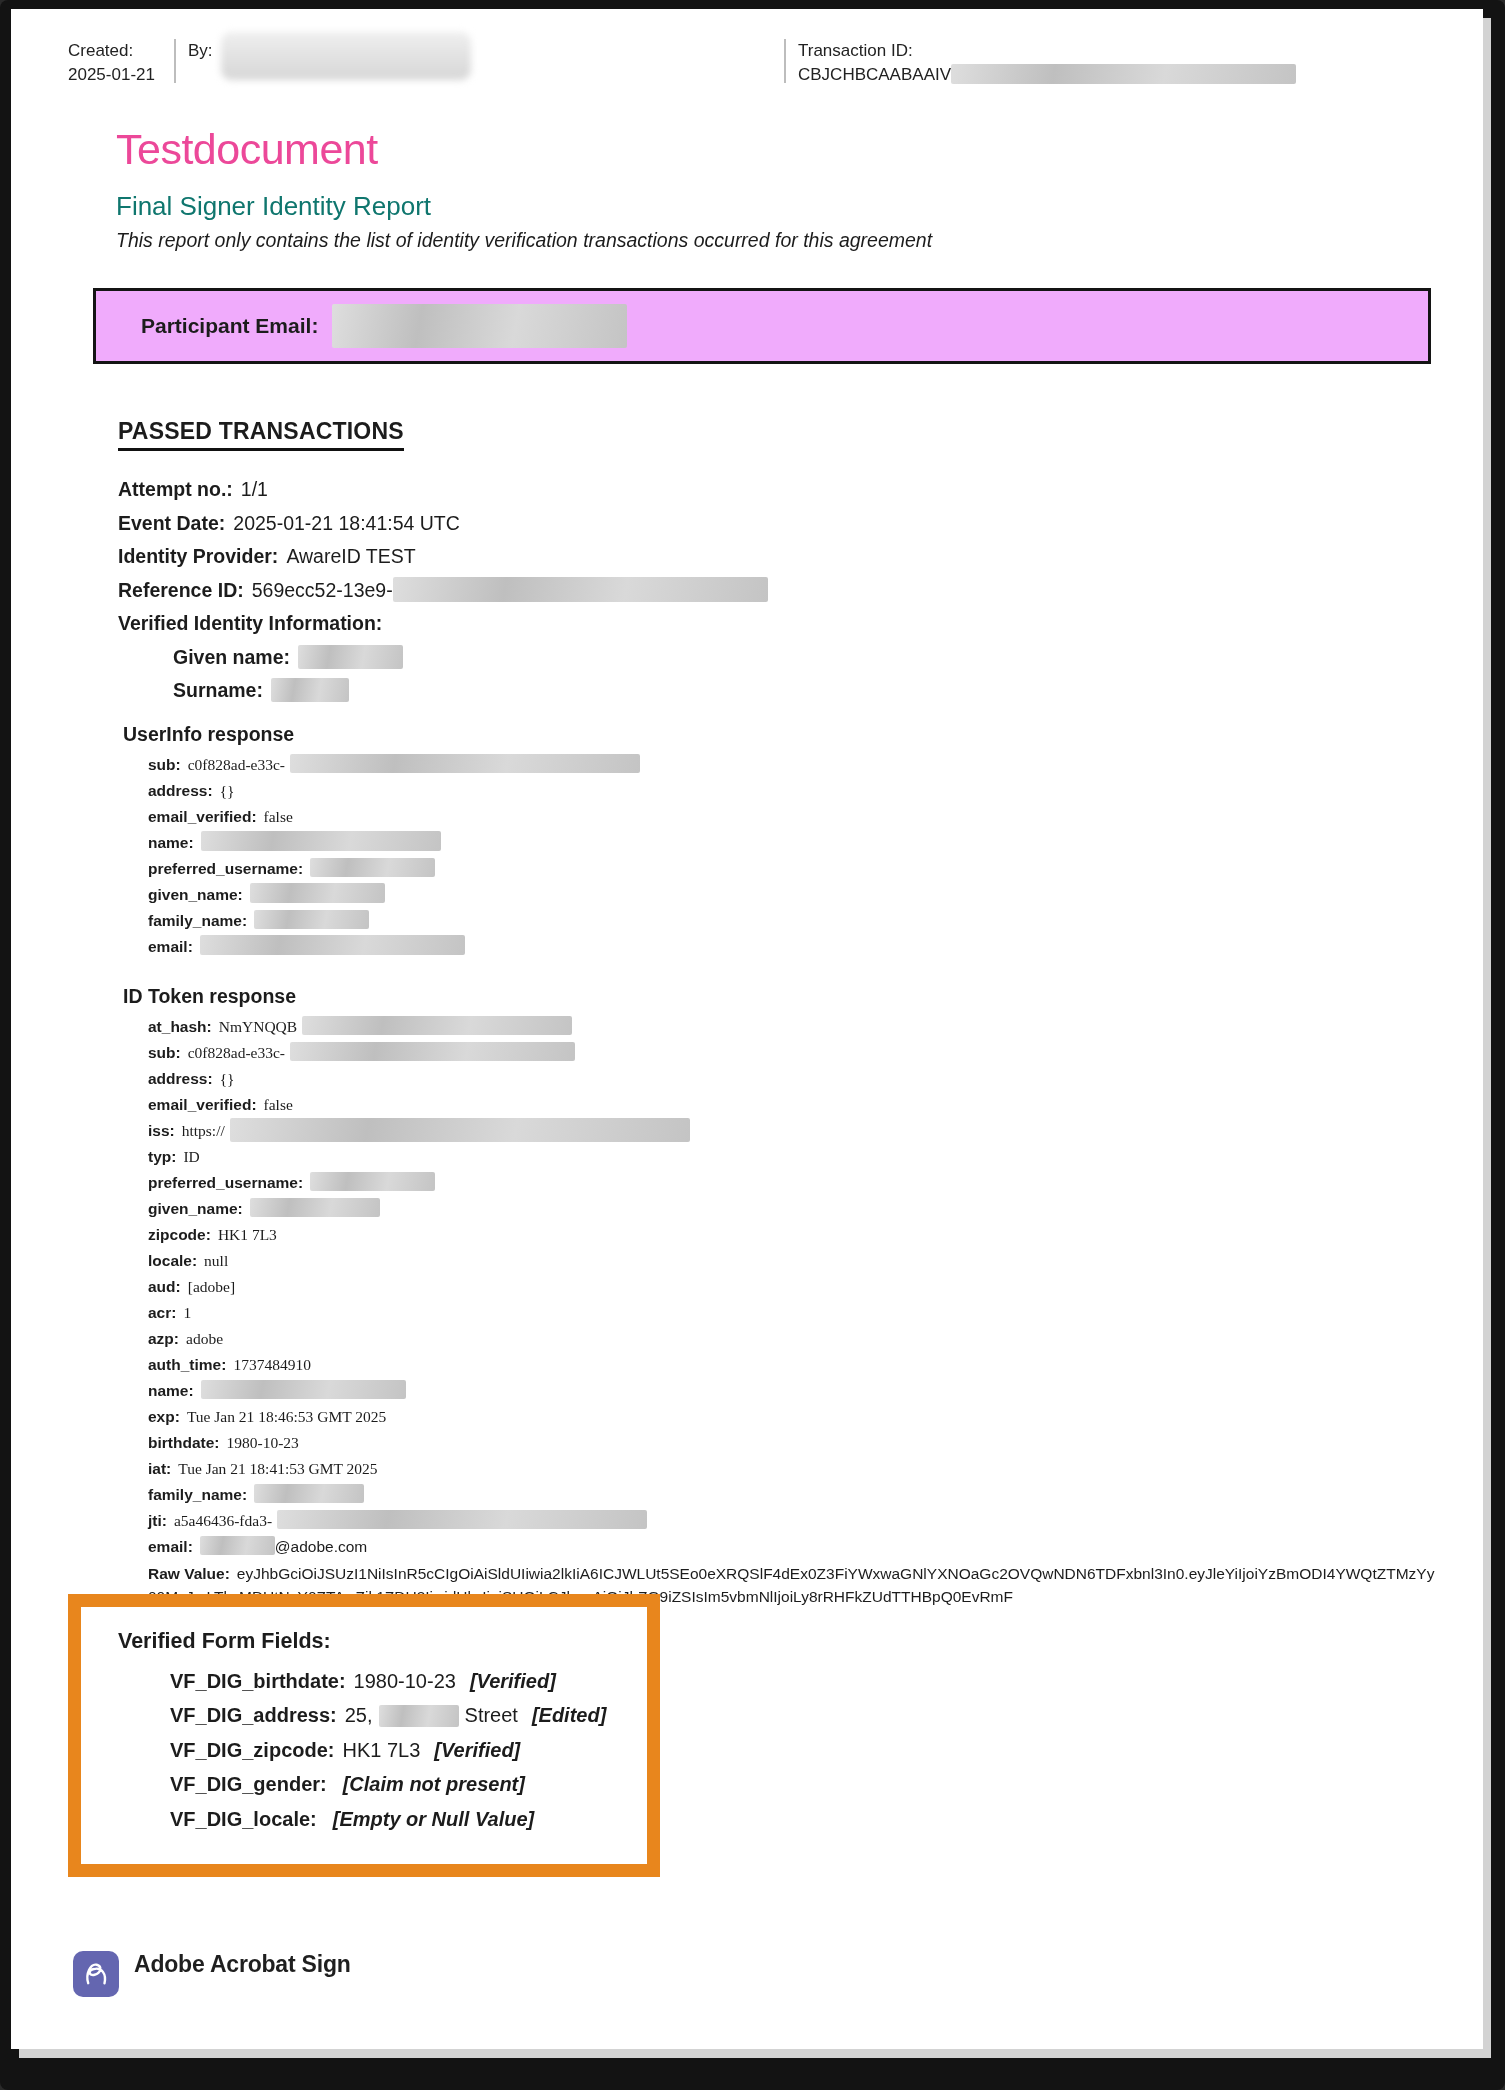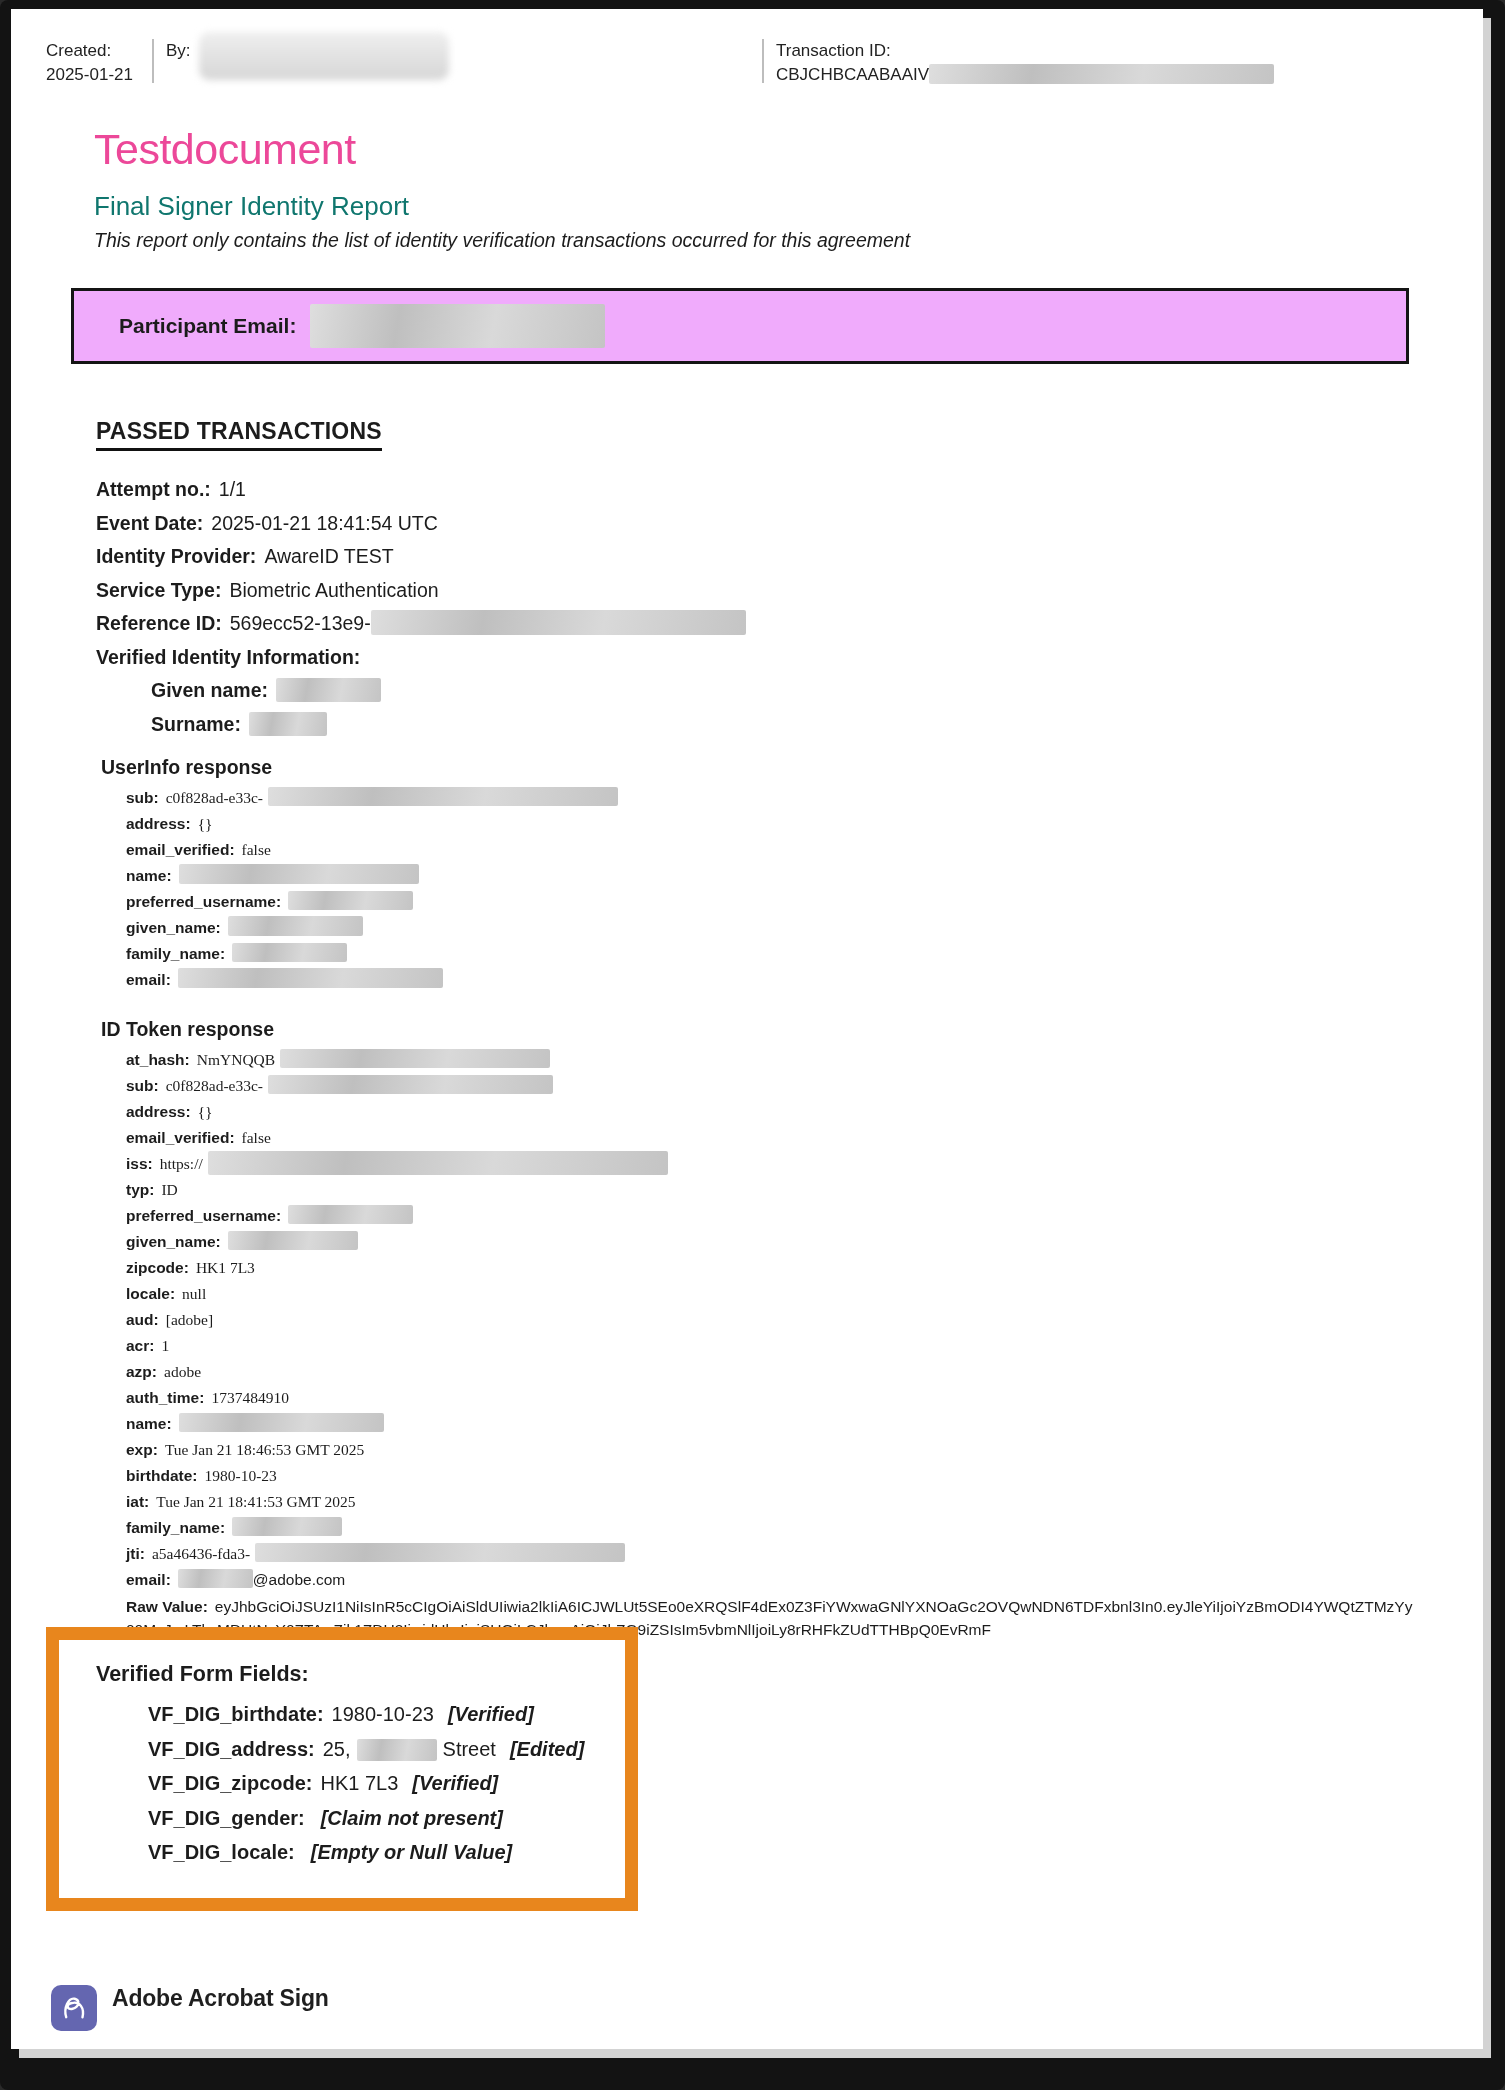--- a/index.html
+++ b/index.html
@@ -4,21 +4,21 @@
 <style>
   html,body { margin:0; padding:0; background:#2a2a2a; }
   * { box-sizing:border-box; }
   .canvas {
     position:relative; width:1505px; height:2090px;
     background:#131313; border-radius:8px; overflow:hidden;
     font-family:"Liberation Sans", sans-serif; color:#1c1c1c;
   }
   .page {
     position:absolute; top:9px; left:11px; width:1472px; height:2040px;
-    background:#ffffff; box-shadow:8px 9px 0 0 #d3d3d3; overflow:hidden;
+    background:#ffffff; box-shadow:8px 9px 0 0 #d3d3d3; overflow:hidden;padding-left:22px;
   }
   .content { position:relative; padding:30px 40px 0 35px; }
 
   
   .hdr { display:flex; align-items:flex-start; font-size:17px; line-height:24px; color:#222; }
   .hdr-col1 { width:106px; flex:0 0 auto; }
   .vdiv { width:2px; background:#bdbdbd; height:44px; margin:0 12px 0 0; flex:0 0 auto; }
   .hdr-col2 { width:596px; flex:0 0 auto; display:flex; align-items:flex-start; }
   .hdr-col3 { flex:1 1 auto; }
   .by-blob { position:relative; top:-7px; margin-left:8px; }
@@ -130,23 +130,20 @@
         <div class="row">
           <span class="lb">Attempt no.:</span><span>1/1</span>
         </div>
         <div class="row">
           <span class="lb">Event Date:</span><span>2025-01-21 18:41:54 UTC</span>
         </div>
         <div class="row">
           <span class="lb">Identity Provider:</span><span>AwareID TEST</span>
         </div>
         <div class="row">
-          <span class="lb">Service Type:</span><span>Biometric Authentication</span>
-        </div>
-        <div class="row">
           <span class="lb">Reference ID:</span><span>569ecc52-13e9-</span><span class="redact" style="width:375px;height:25px;vertical-align:-5px"></span>
         </div>
         <div class="row">
           <span class="lb">Verified Identity Information:</span>
         </div>
         <div class="row indent1">
           <span class="lb">Given name:</span><span class="redact" style="width:105px;height:24px;vertical-align:-5px"></span>
         </div>
         <div class="row indent1">
           <span class="lb">Surname:</span><span class="redact" style="width:78px;height:24px;vertical-align:-5px"></span>

